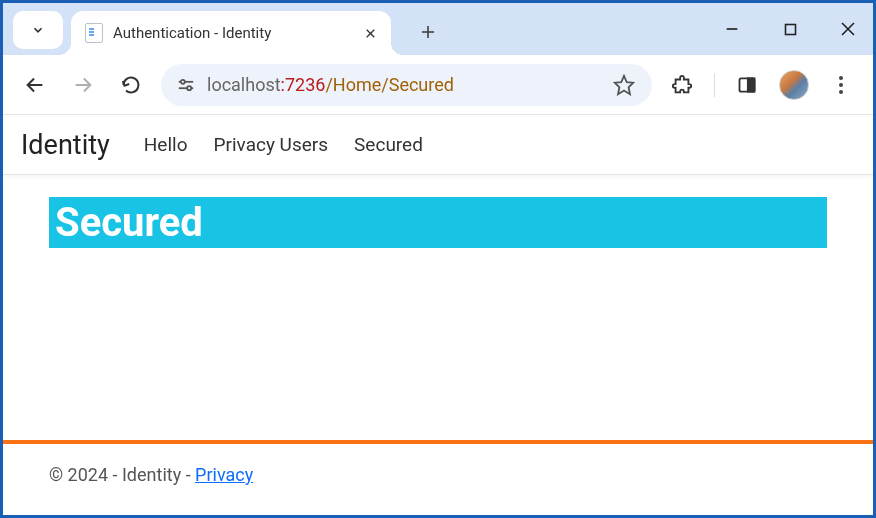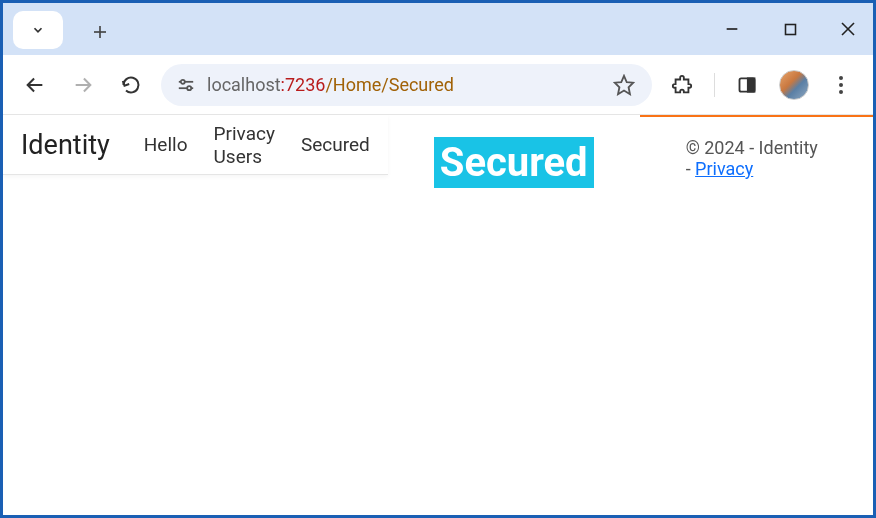--- a/index.html
+++ b/index.html
@@ -207,21 +207,21 @@
       width: 4px;
       height: 4px;
       border-radius: 50%;
       background: #444;
     }
     
     .page {
       flex: 1;
       background: #fff;
       display: flex;
-      flex-direction: row;
+      flex-direction: column;
       overflow: hidden;
     }
     .navbar {
       height: 60px;
       display: flex;
       align-items: center;
       padding: 0 18px;
       gap: 26px;
       border-bottom: 1px solid #e5e5e5;
       box-shadow: 0 2px 4px rgba(0,0,0,0.04);
@@ -245,41 +245,51 @@
       font-size: 40px;
       font-weight: 700;
       padding: 2px 6px;
       margin-bottom: 18px;
     }
     .page-text {
       font-size: 18px;
       color: #333;
     }
     .footer {
-      border-top: 2px solid #f97316;
+      border-top: 4px solid #f97316;
       padding: 20px 46px 30px;
       font-size: 18px;
       color: #555;
     }
     .footer a {
       color: #0d6efd;
       text-decoration: underline;
     }
     svg { display: block; }
   </style>
 </head>
 <body>
 
 <div class="window">
 
   <div class="titlebar">
     <div class="tab-dropdown">
       <svg width="14" height="14" viewBox="0 0 24 24" fill="none" stroke="#333" stroke-width="3">
           <polyline points="6 9 12 15 18 9"></polyline>
         </svg>
+    </div>
+    <div class="active-tab">
+      <div class="favicon"></div>
+      <div class="tab-title">Authentication - Identity</div>
+      <div class="tab-close">
+        <svg width="13" height="13" viewBox="0 0 24 24" fill="none" stroke="#333" stroke-width="2.5">
+            <line x1="5" y1="5" x2="19" y2="19"></line>
+            <line x1="19" y1="5" x2="5" y2="19"></line>
+          </svg>
+      </div>
     </div>
     <div class="new-tab-btn">
       <svg width="18" height="18" viewBox="0 0 24 24" fill="none" stroke="#444" stroke-width="2.2">
           <line x1="12" y1="4" x2="12" y2="20"></line>
           <line x1="4" y1="12" x2="20" y2="12"></line>
         </svg>
     </div>
     <div class="window-controls">
       <div class="win-ctrl">
         <svg width="16" height="16" viewBox="0 0 24 24" stroke="#222" stroke-width="2.5">

